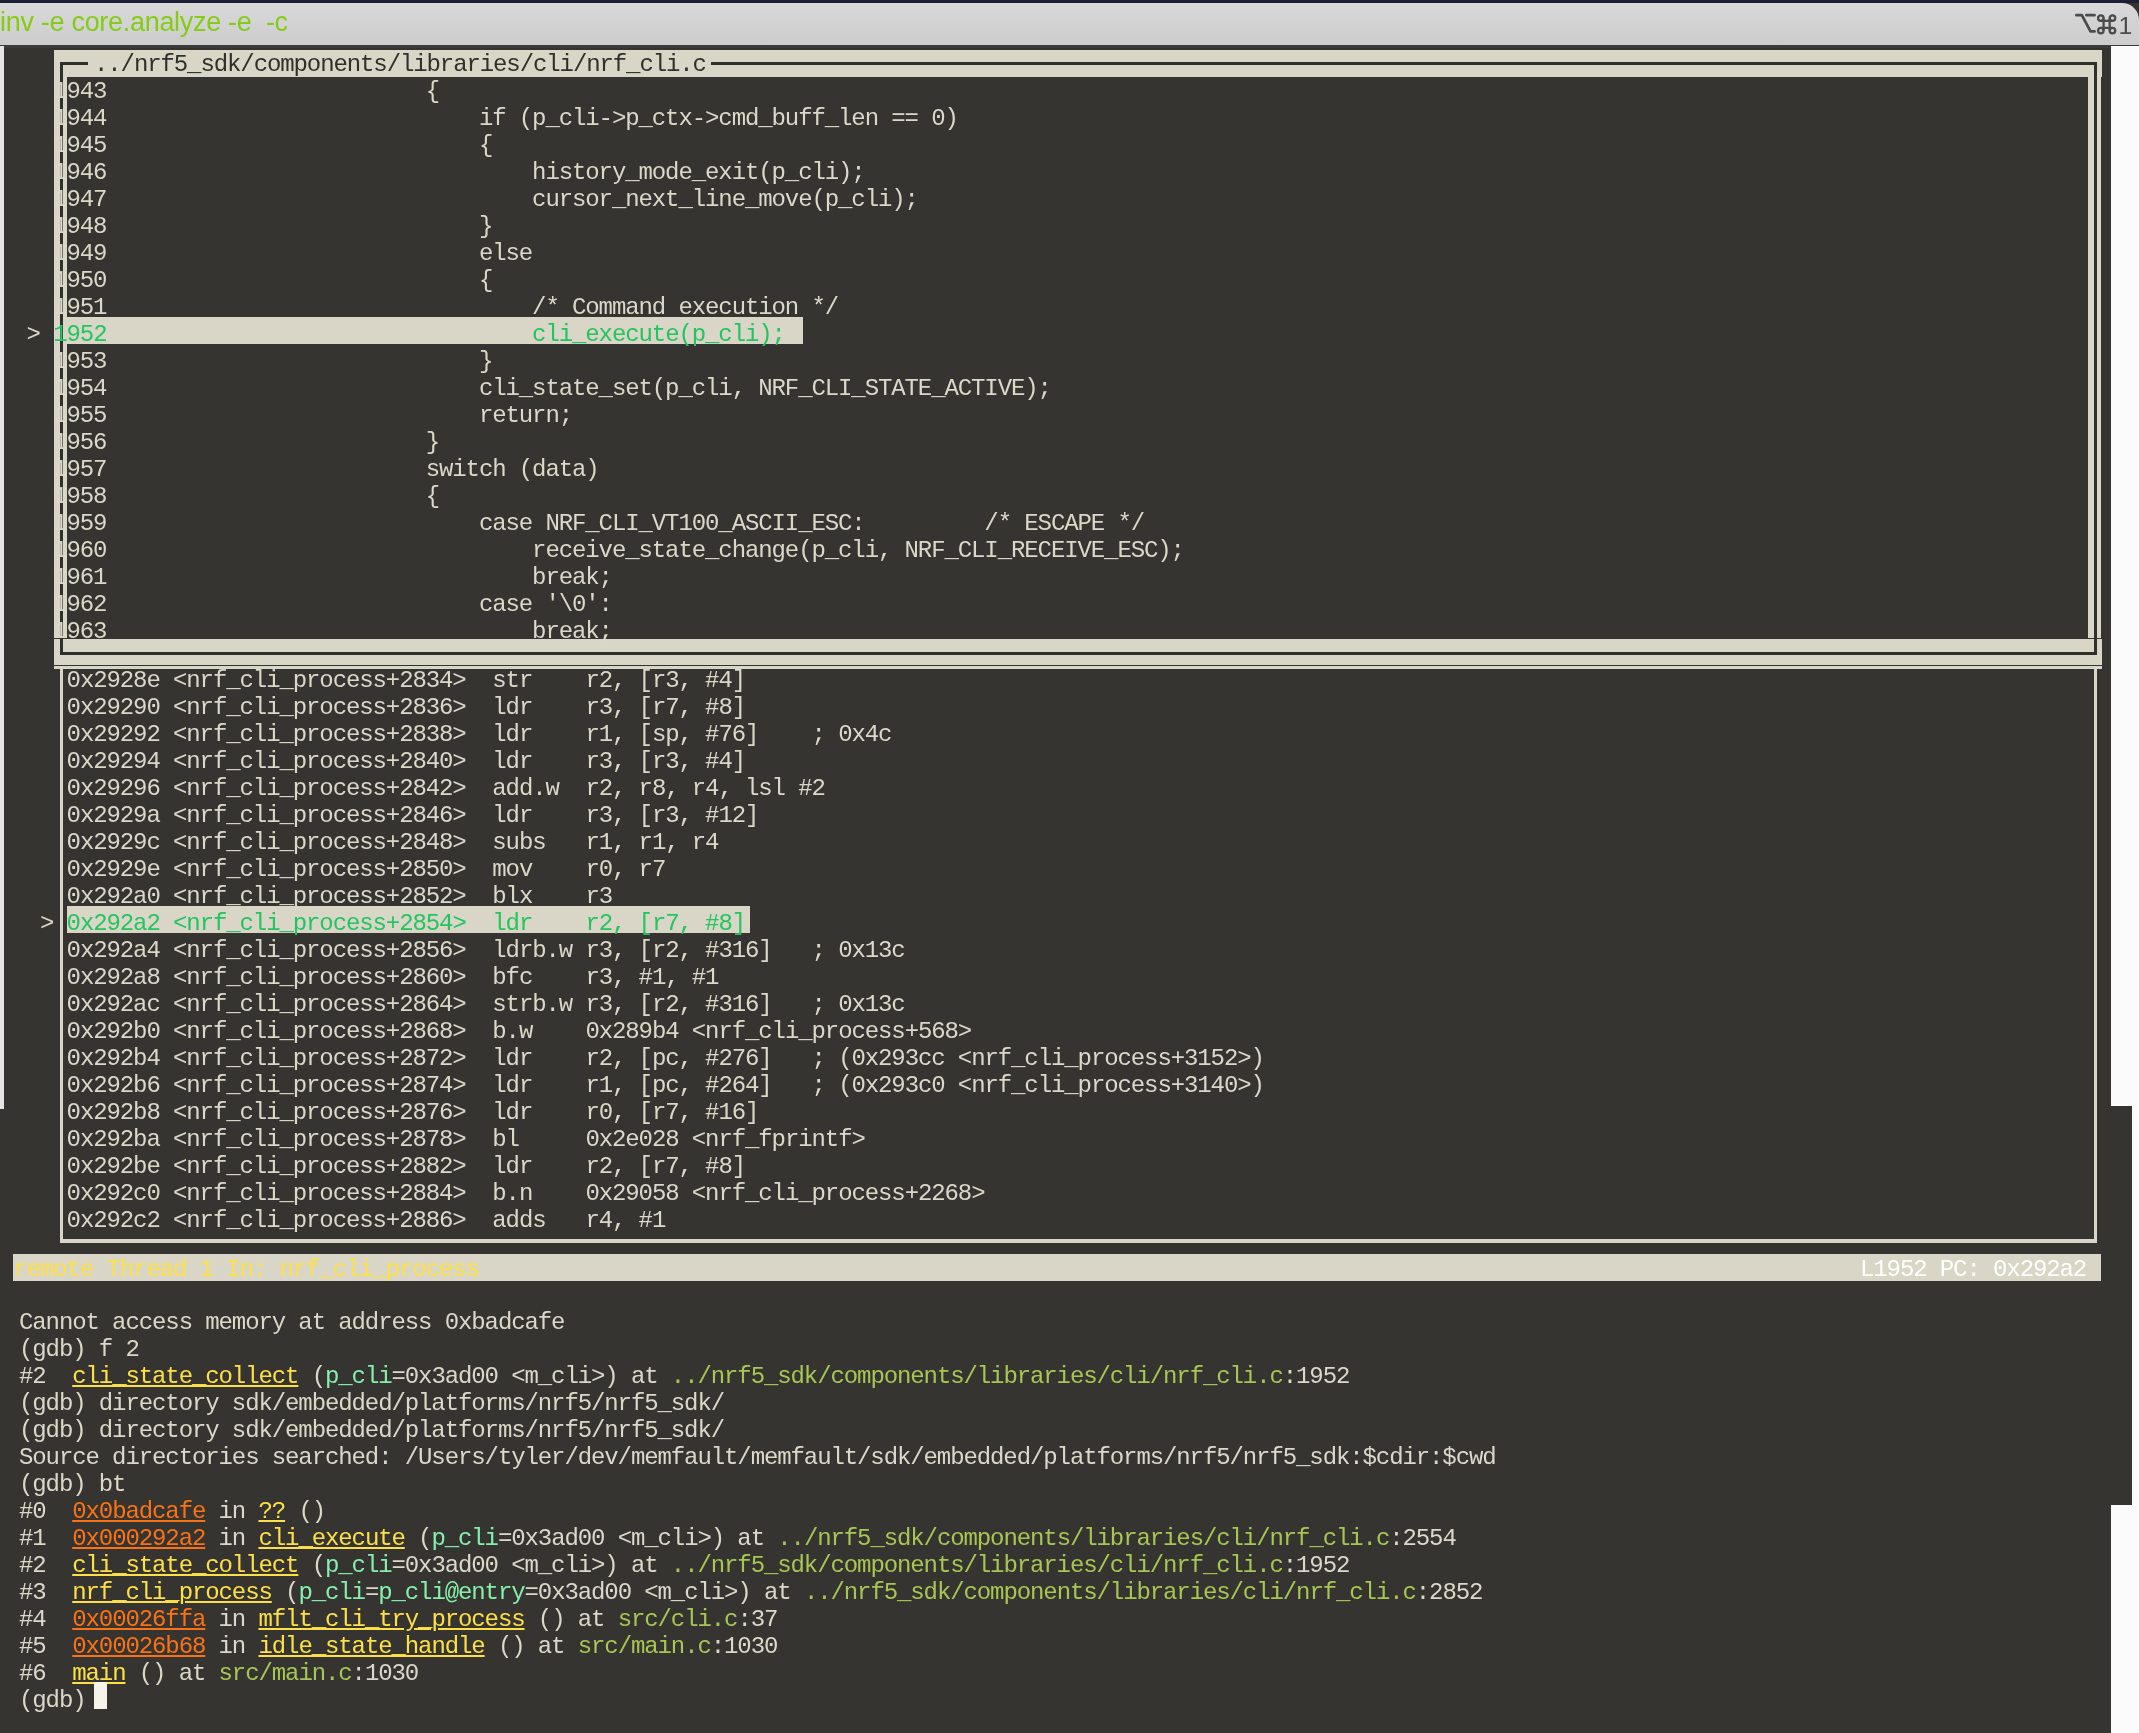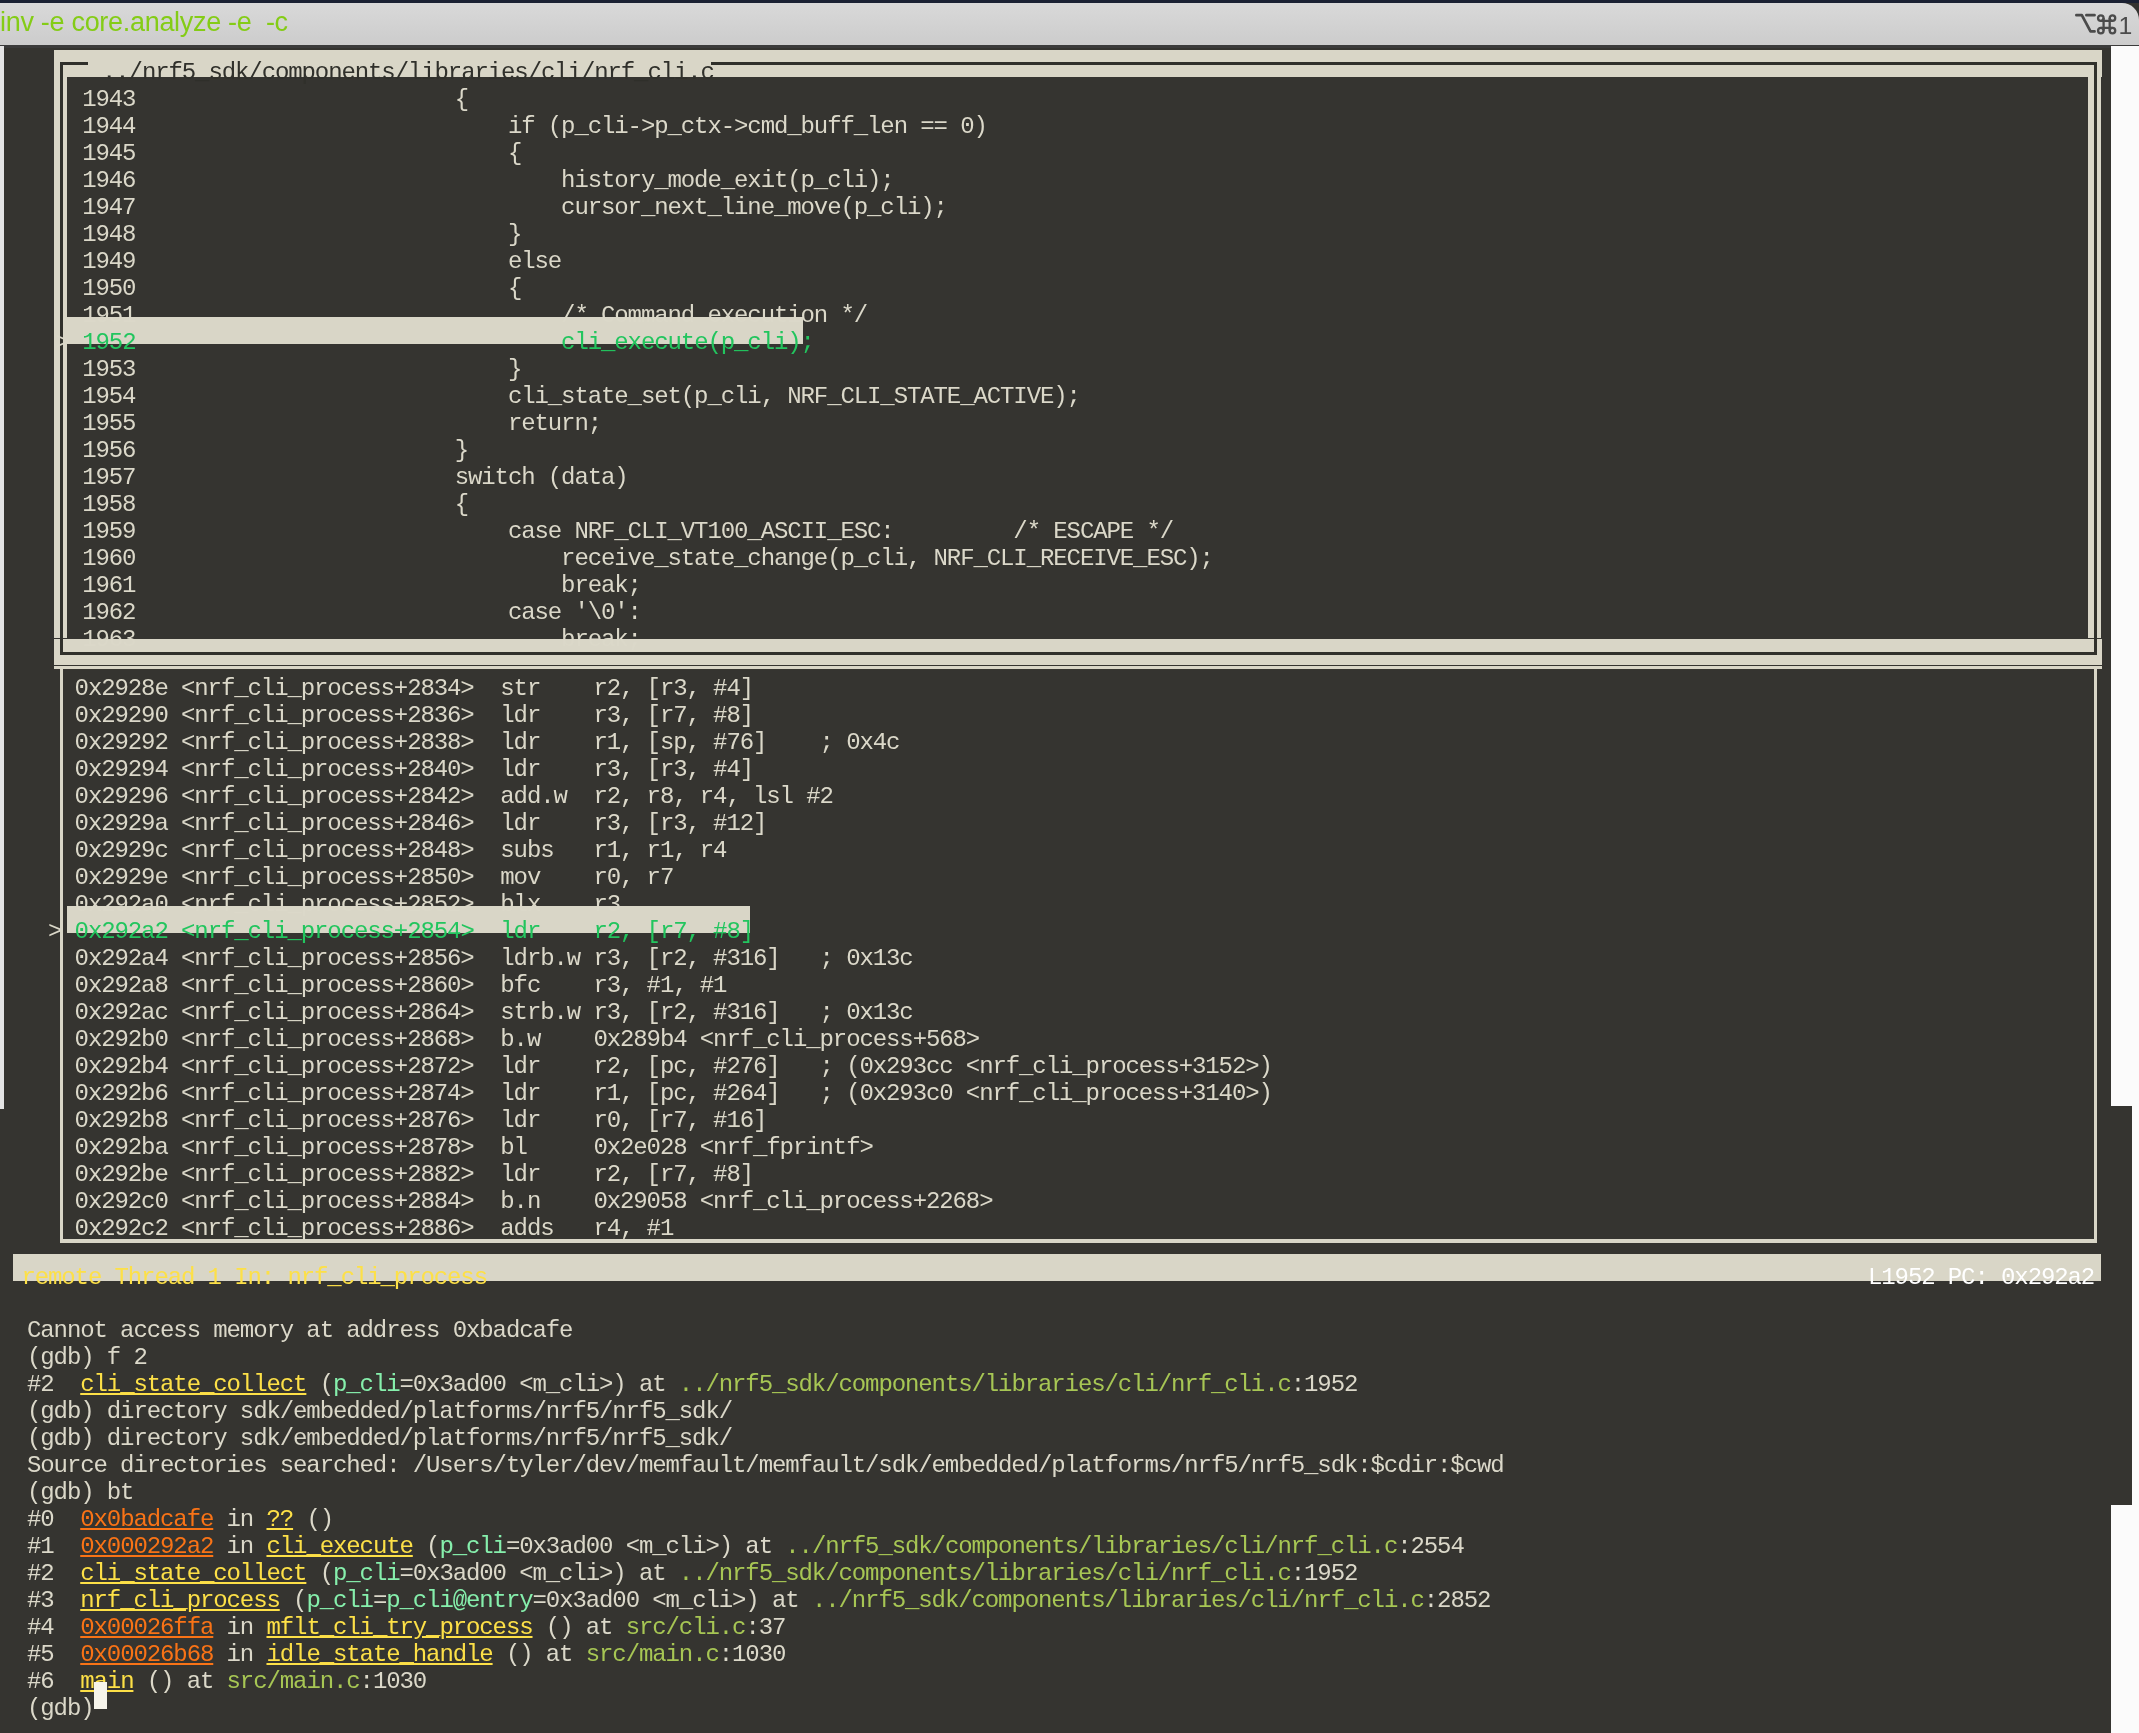--- a/index.html
+++ b/index.html
@@ -1,17 +1,17 @@
 <!DOCTYPE html>
 <html><head><meta charset="utf-8"><style>
 html,body{margin:0;padding:0;}
 body{width:2139px;height:1734px;position:relative;overflow:hidden;background:#353430;
   font-family:"Liberation Mono",monospace;}
 .abs{position:absolute;}
-pre{margin:8px;position:absolute;font:24px/27px "Liberation Mono",monospace;
+pre{margin:0;position:absolute;font:24px/27px "Liberation Mono",monospace;
   color:#dbd8c9;white-space:pre;letter-spacing:-1.1px;}
 .hl{color:#22c55e;}
 .o{color:#fde047;text-decoration:underline;} .p{color:#f97316;text-decoration:underline;} .g{color:#a7c654;} .c{color:#86efac;}
 .beige{background:#d9d6c7;}
 .dkline{background:#30302b;}
 </style></head><body>
 <div class="abs" style="left:0;top:0;width:2139px;height:2.9px;background:#1b2133"></div>
 <div class="abs" style="left:0;top:2.9px;width:2139px;height:42px;background:linear-gradient(#d9d9d9,#cccccc);border-top-right-radius:17px"></div>
 <div class="abs" style="left:0;top:45px;width:2139px;height:2.9px;background:#3b3b3b"></div>
 <div class="abs" style="left:0;top:7.6px;width:1782px;text-align:left;font:27px/29px 'Liberation Sans',sans-serif;letter-spacing:-0.3px;color:#84cc16">inv -e core.analyze -e&nbsp; -c</div>
@@ -44,21 +44,21 @@
 <pre style="left:94px;top:51px;color:#30302b">../nrf5_sdk/components/libraries/cli/nrf_cli.c</pre>
 <div class="abs beige" style="left:67px;top:317px;width:736px;height:27px"></div>
 <div class="abs beige" style="left:54px;top:666px;width:2048px;height:2.5px"></div>
 <div class="abs beige" style="left:60px;top:668px;width:3.3px;height:574px"></div>
 <div class="abs beige" style="left:2094px;top:668px;width:3.3px;height:574px"></div>
 <div class="abs beige" style="left:60px;top:1239px;width:2037px;height:4px"></div>
 <div class="abs beige" style="left:67px;top:906px;width:683px;height:27px"></div>
 <div class="abs beige" style="left:13.4px;top:1254px;width:2088px;height:27px"></div>
 <pre style="left:13.4px;top:1256px;color:#fde047">remote Thread 1 In: nrf_cli_process</pre>
 <pre style="left:1860px;top:1256px;color:#ffffff">L1952 PC: 0x292a2</pre>
-<pre style="left:21px;top:78px">    1943                        {
+<pre style="left:0;top:78px">    1943                        {
     1944                            if (p_cli-&gt;p_ctx-&gt;cmd_buff_len == 0)
     1945                            {
     1946                                history_mode_exit(p_cli);
     1947                                cursor_next_line_move(p_cli);
     1948                            }
     1949                            else
     1950                            {
     1951                                /* Command execution */
   &gt; <span class="hl">1952                                cli_execute(p_cli);</span>
     1953                            }

